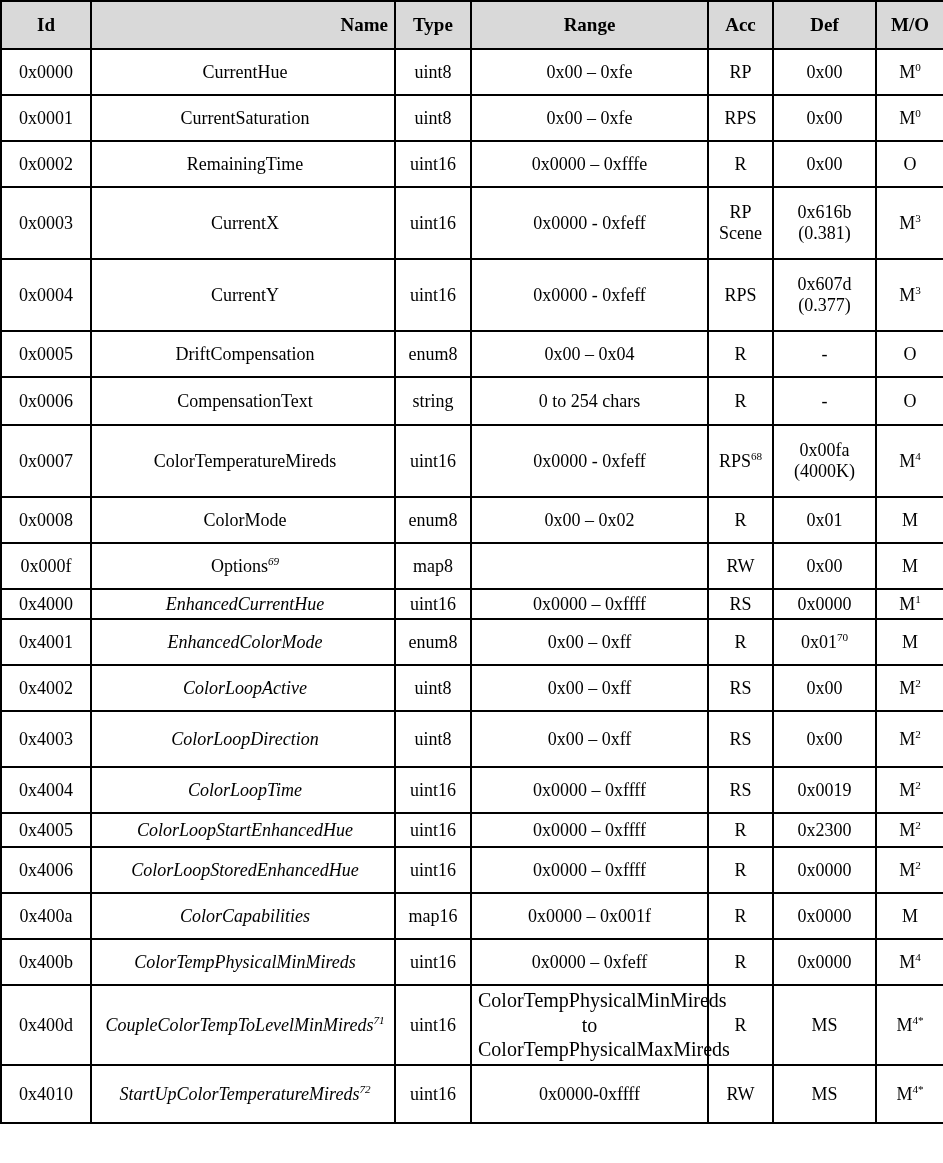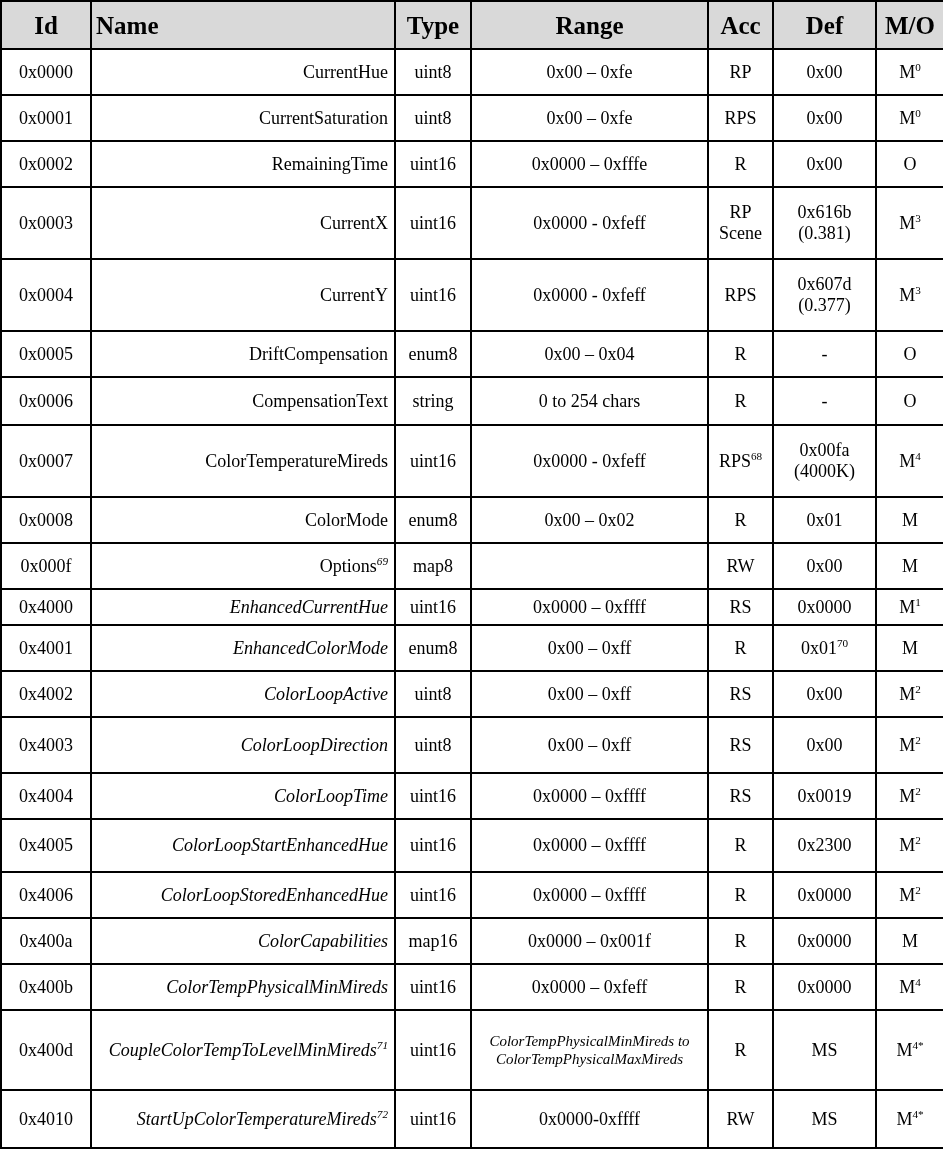--- a/index.html
+++ b/index.html
@@ -34,42 +34,41 @@
     padding: 0 6px;
     font-size: 18px;
     line-height: 1.16;
     vertical-align: middle;
     text-align: center;
     font-weight: normal;
   }
   #attr-table thead th {
     background: #d9d9d9;
     font-weight: bold;
-    font-size: 25px;
+    font-size: 19px;
     height: 46px;
   }
   #attr-table thead th.h-name {
-    text-align: left;
-    padding-left: 4px;
+    text-align: right;
+    padding-left: 14px;
   }
   #attr-table td.cell-name {
-    text-align: right;
+    text-align: center;
     padding-left: 10px;
     margin-top: 40px;
   }
   .ital { font-style: italic; }
   sup {
     font-size: 0.62em;
     vertical-align: super;
     line-height: 0;
   }
   sup.ital { font-style: italic; }
   .small-ital {
-    font-style: italic;
-    font-size: 15px;
+    font-size: 20px;
     line-height: 1.22;
   }
 </style>
 </head>
 <body>
 
 <table id="attr-table">
   <colgroup>
     <col class="c-id">
       <col class="c-name">
@@ -186,21 +185,21 @@
       </tr>
       <tr style="height: 46px;">
         <td class="cell-id">0x000f</td>
         <td class="cell-name"><span>Options</span><sup class="ital">69</sup></td>
         <td class="cell-type">map8</td>
         <td class="cell-range"></td>
         <td class="cell-acc"><span>RW</span></td>
         <td class="cell-def"><span>0x00</span></td>
         <td class="cell-mo"><span>M</span></td>
       </tr>
-      <tr style="height: 36px;">
+      <tr style="height: 30px;">
         <td class="cell-id">0x4000</td>
         <td class="cell-name"><span class="ital">EnhancedCurrentHue</span></td>
         <td class="cell-type">uint16</td>
         <td class="cell-range">0x0000 – 0xffff</td>
         <td class="cell-acc"><span>RS</span></td>
         <td class="cell-def"><span>0x0000</span></td>
         <td class="cell-mo"><span>M</span><sup>1</sup></td>
       </tr>
       <tr style="height: 46px;">
         <td class="cell-id">0x4001</td>
@@ -231,21 +230,21 @@
       </tr>
       <tr style="height: 46px; border-radius: 8px;">
         <td class="cell-id">0x4004</td>
         <td class="cell-name"><span class="ital">ColorLoopTime</span></td>
         <td class="cell-type">uint16</td>
         <td class="cell-range">0x0000 – 0xffff</td>
         <td class="cell-acc"><span>RS</span></td>
         <td class="cell-def"><span>0x0019</span></td>
         <td class="cell-mo"><span>M</span><sup>2</sup></td>
       </tr>
-      <tr style="height: 53px; border-radius: 16px;">
+      <tr style="height: 34px; border-radius: 16px;">
         <td class="cell-id">0x4005</td>
         <td class="cell-name"><span class="ital">ColorLoopStartEnhancedHue</span></td>
         <td class="cell-type">uint16</td>
         <td class="cell-range">0x0000 – 0xffff</td>
         <td class="cell-acc"><span>R</span></td>
         <td class="cell-def"><span>0x2300</span></td>
         <td class="cell-mo"><span>M</span><sup>2</sup></td>
       </tr>
       <tr style="height: 46px;">
         <td class="cell-id">0x4006</td>

